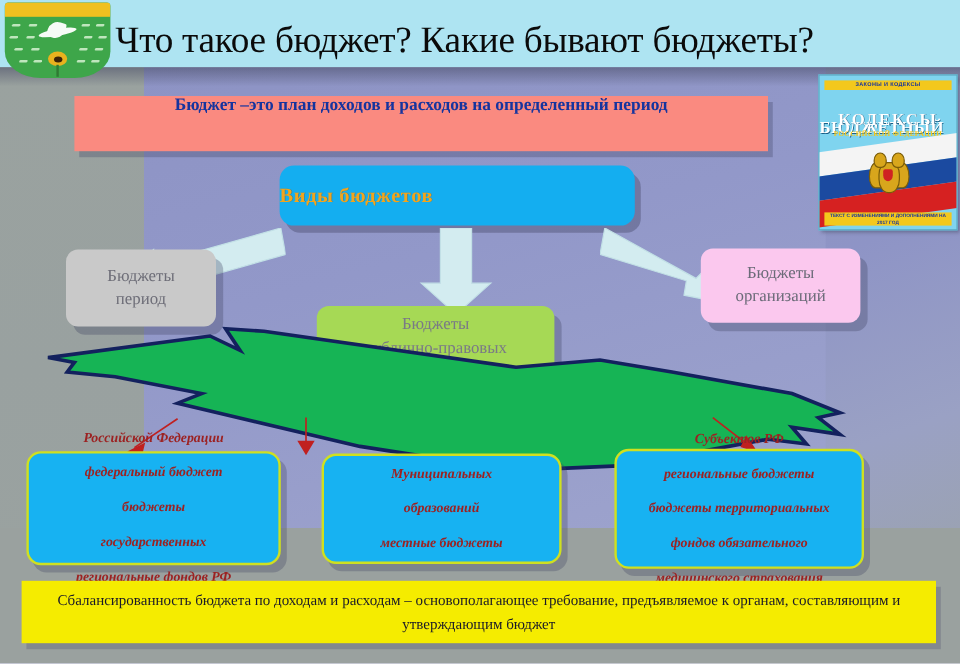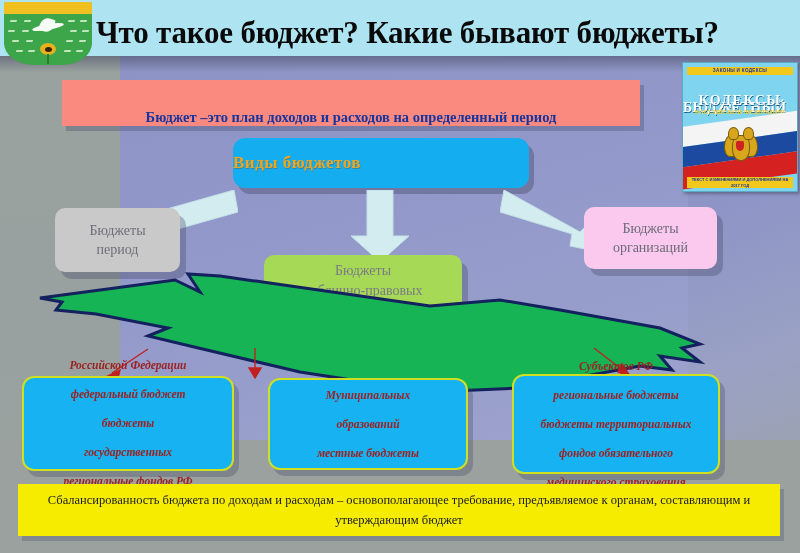--- a/index.html
+++ b/index.html
@@ -85,32 +85,32 @@
     background:#3a2208; border-radius:50%;
   }
   .emblem .stem {
     position:absolute; left:43px; top:52px; width:2px; height:10px; background:#2f7a33;
   }
 
   
   .title {
     position:absolute; left:96px; top:12px; width:700px; height:42px;
     line-height:42px;
-    font-size:31px; font-weight:bold; color:#0a0a0a;
+    font-size:31px; font-weight:normal; color:#0a0a0a;
     font-family: "Liberation Serif", serif;
     letter-spacing:-0.2px;
     white-space:nowrap;
   }
 
   
   .def-banner {
     position:absolute; left:62px; top:80px; width:578px; height:46px;
     background:#fa8a80;
     box-shadow: 4px 5px 0 rgba(60,64,95,0.30);
-    display:flex; align-items:flex-end; justify-content:center;
+    display:flex; align-items:flex-start; justify-content:center;
   }
   .def-banner span {
     font-size:14.5px; font-weight:bold; color:#16349e;
     font-family:"Liberation Serif", serif;
     text-align:center;
   }
 
   
   .book {
     position:absolute; left:682px; top:62px; width:114px; height:128px;

